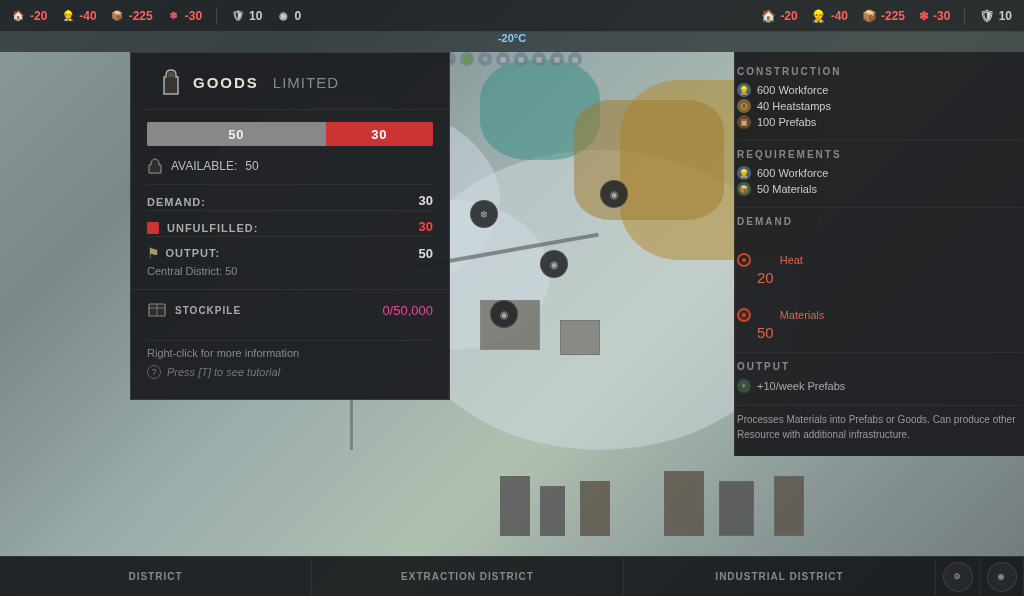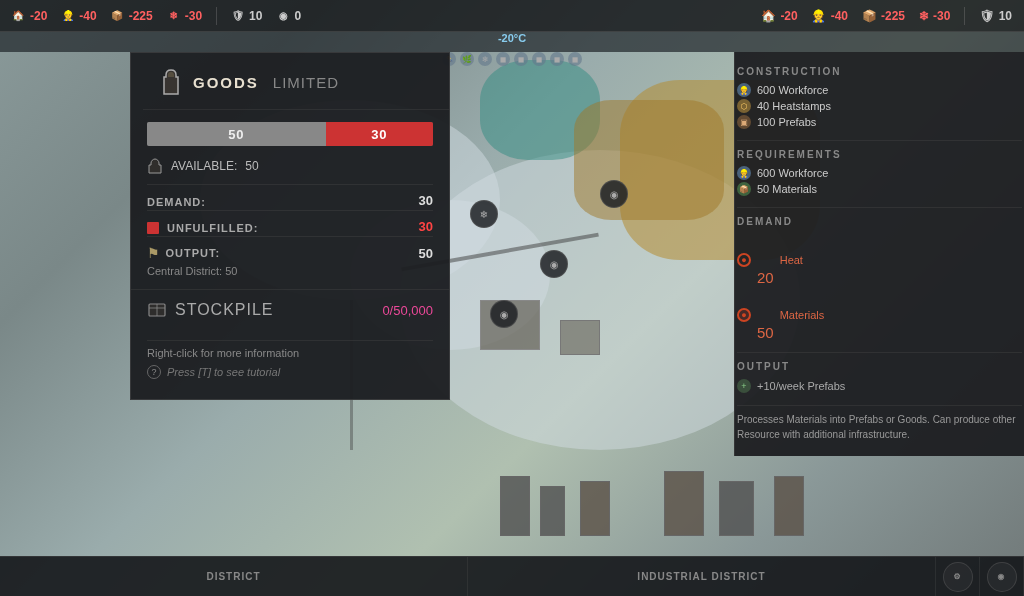--- a/index.html
+++ b/index.html
@@ -277,22 +277,22 @@
       padding: 10px 16px;
       border-top: 1px solid rgba(70,70,70,0.4);
       margin-top: 6px;
     }
 
     .stockpile-label {
       display: flex;
       align-items: center;
       gap: 8px;
       color: #aaa;
-      font-size: 16px;
-      font-weight: normal;
+      font-size: 10px;
+      font-weight: bold;
       letter-spacing: 1px;
       text-transform: uppercase;
     }
 
     .stockpile-icon {
       width: 20px;
       height: 20px;
     }
 
     .stockpile-value {
@@ -751,20 +751,23 @@
   </div>
 
   <div class="building-desc">Processes Materials into Prefabs or Goods. Can produce other Resource with additional infrastructure.</div>
 </div>
 
 <div class="bottom-tabs">
   <div class="bottom-tab">
     <span>DISTRICT</span>
   </div>
   <div class="bottom-tab">
+    <span>EXTRACTION DISTRICT</span>
+  </div>
+  <div class="bottom-tab">
     <span>INDUSTRIAL DISTRICT</span>
   </div>
   <div class="bottom-tab" style="flex: 0 0 44px;">
     <div class="tab-circle">⚙</div>
   </div>
   <div class="bottom-tab" style="flex: 0 0 44px;">
     <div class="tab-circle">◉</div>
   </div>
 </div>
 

